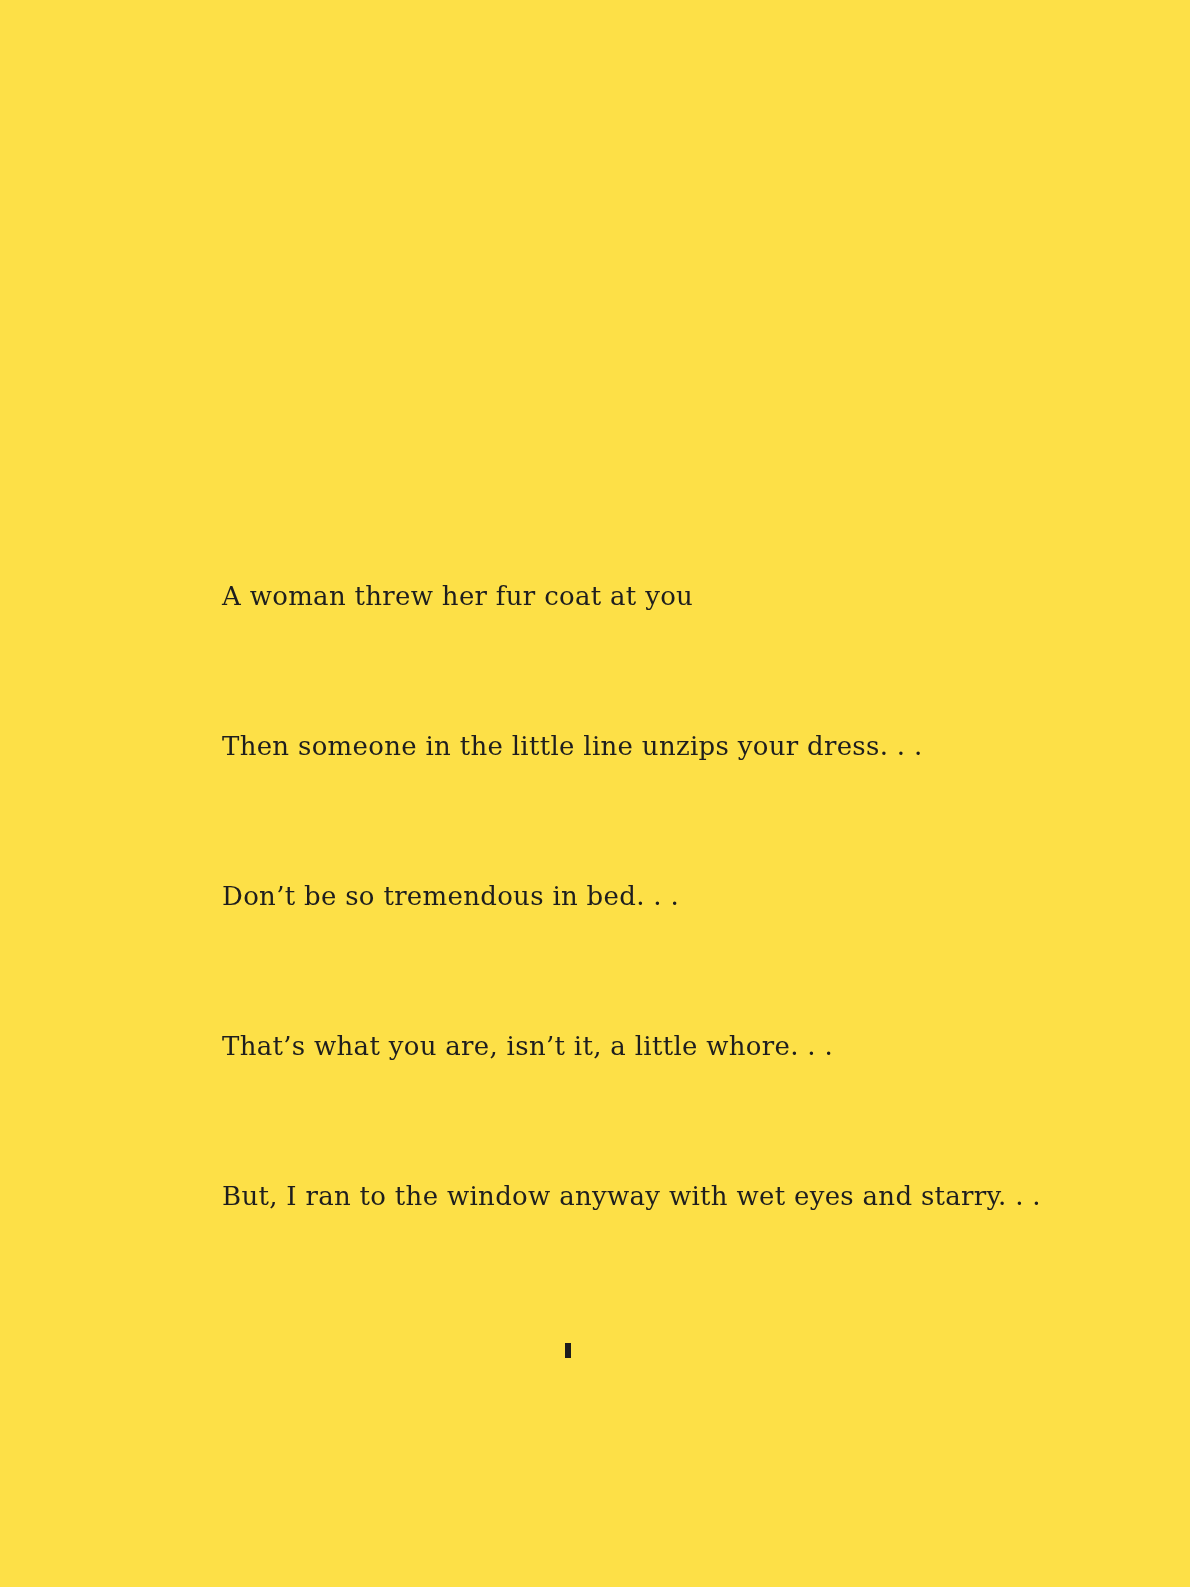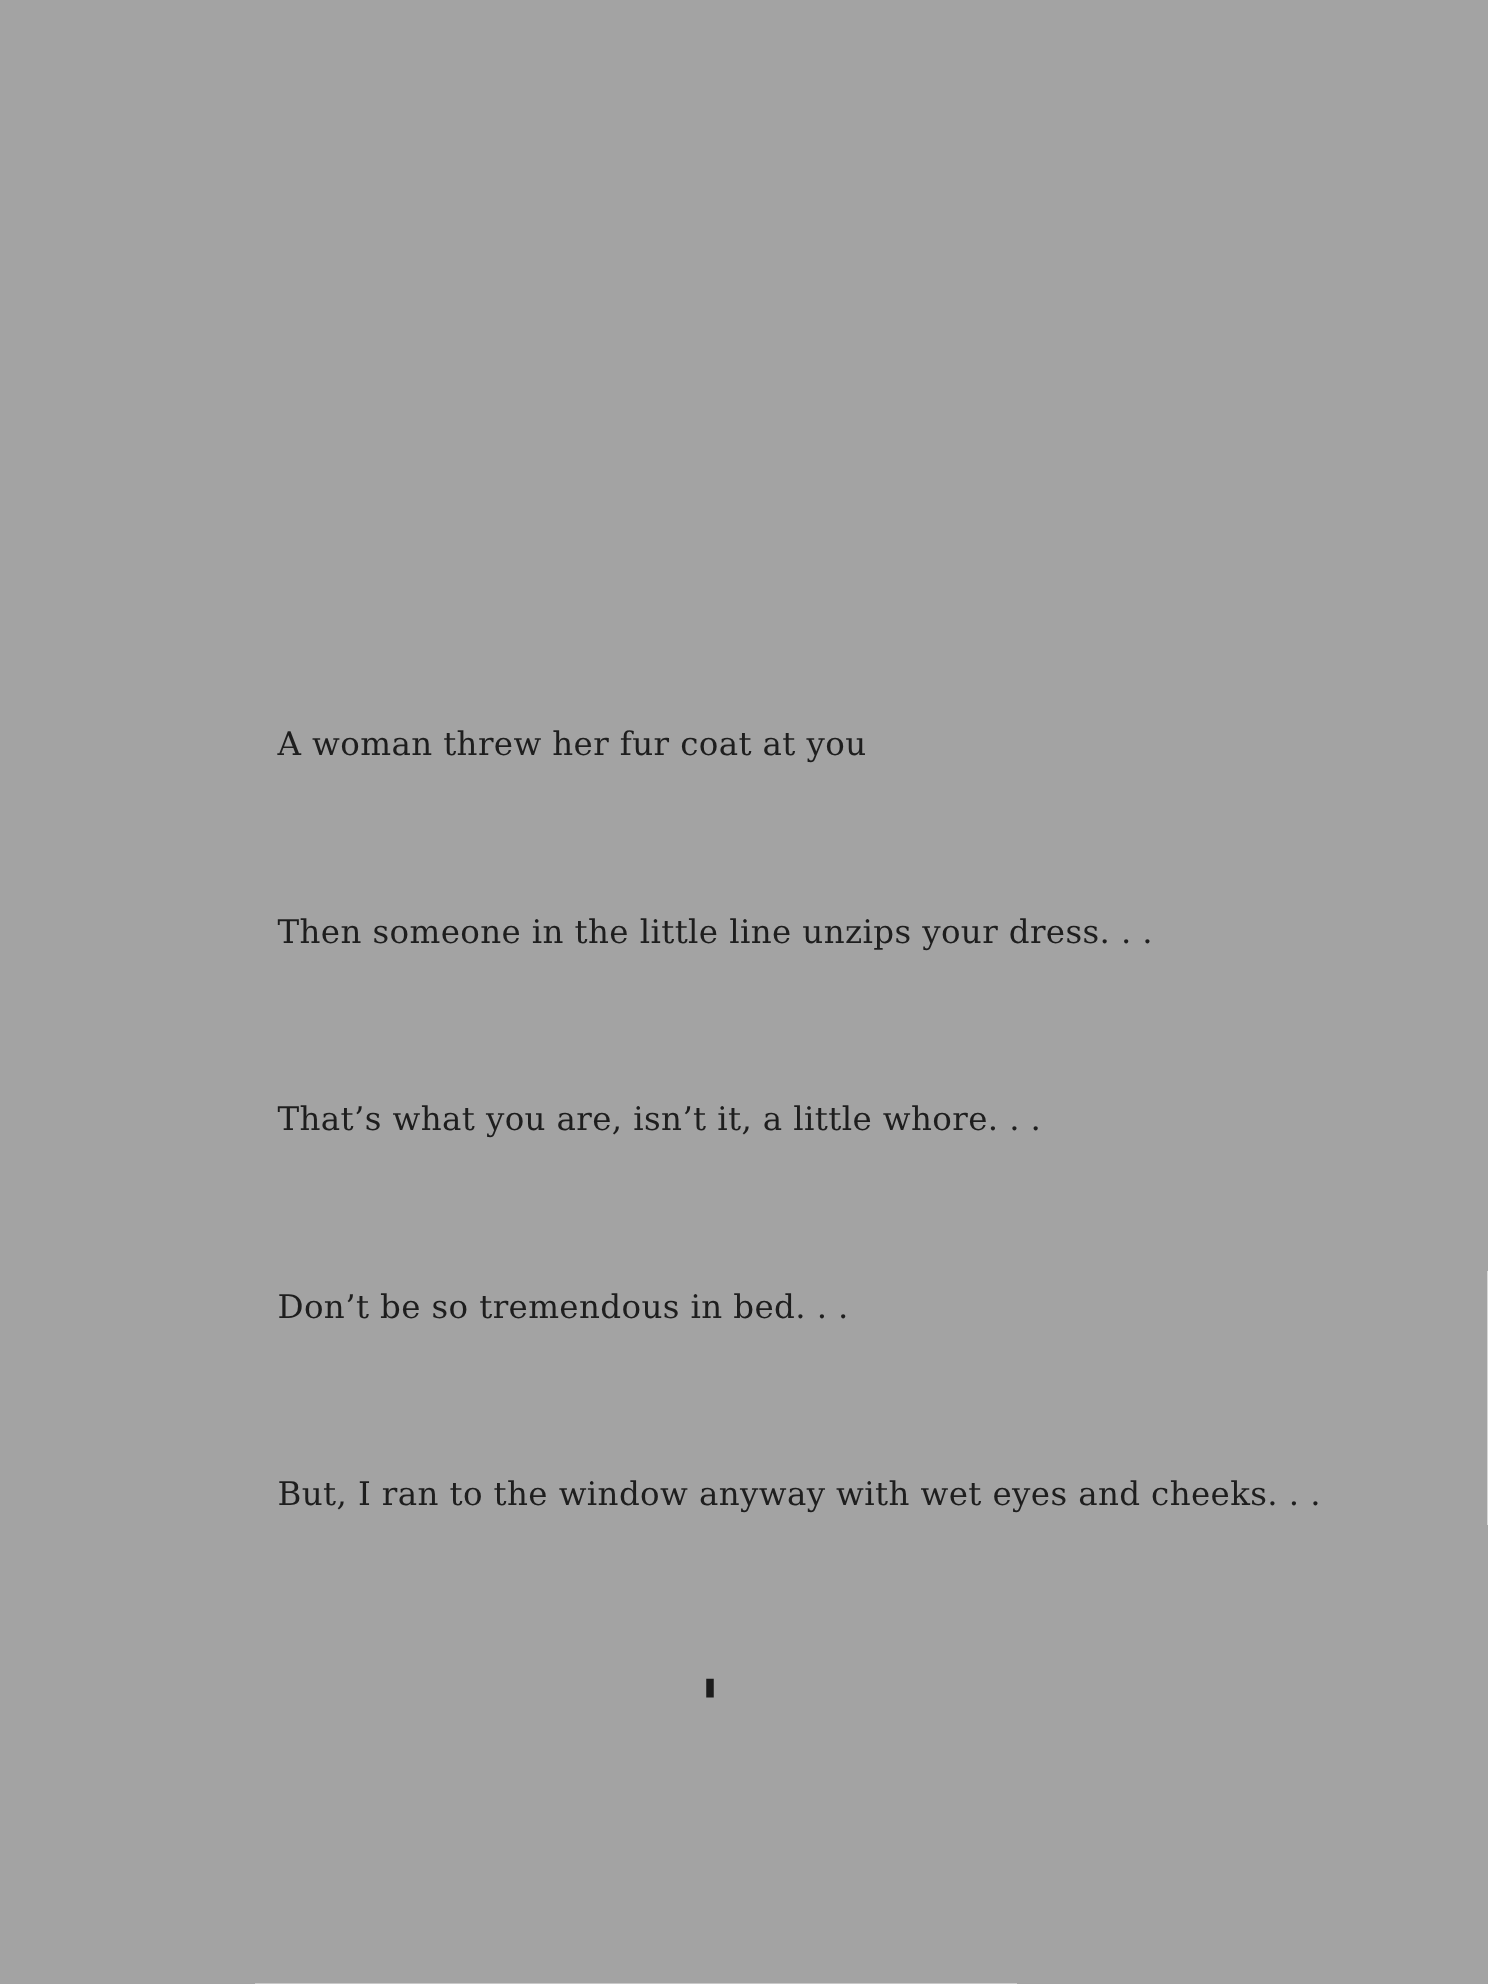--- a/index.html
+++ b/index.html
@@ -4,21 +4,21 @@
 <style>
   html, body {
     margin: 0;
     padding: 0;
     background: #ffffff;
   }
   .page {
     position: relative;
     width: 1190px;
     height: 1587px;
-    background: #a3a3a3;
+    background: #fde047;
     overflow: hidden;
     font-family: "DejaVu Serif", serif;
   }
   .poem {
     position: absolute;
     left: 222px;
     top: 371px;
     font-size: 26px;
     line-height: 50px;
     color: #1e1e1e;
@@ -48,23 +48,23 @@
 </style>
 </head>
 <body>
 
 <div class="page">
 
   <div class="poem">
     <div class="stanza">
       <div class="poem-line">A woman threw her fur coat at you</div>
       <div class="poem-line">Then someone in the little line unzips your dress. . .</div>
+      <div class="poem-line">Don’t be so tremendous in bed. . .</div>
       <div class="poem-line">That’s what you are, isn’t it, a little whore. . .</div>
-      <div class="poem-line">Don’t be so tremendous in bed. . .</div>
-      <div class="poem-line">But, I ran to the window anyway with wet eyes and cheeks. . .</div>
+      <div class="poem-line">But, I ran to the window anyway with wet eyes and starry. . .</div>
     </div>
     <div class="stanza">
       <div class="poem-line">And here come the starry whispers</div>
       
       
       
       
     </div>
   </div>
 

